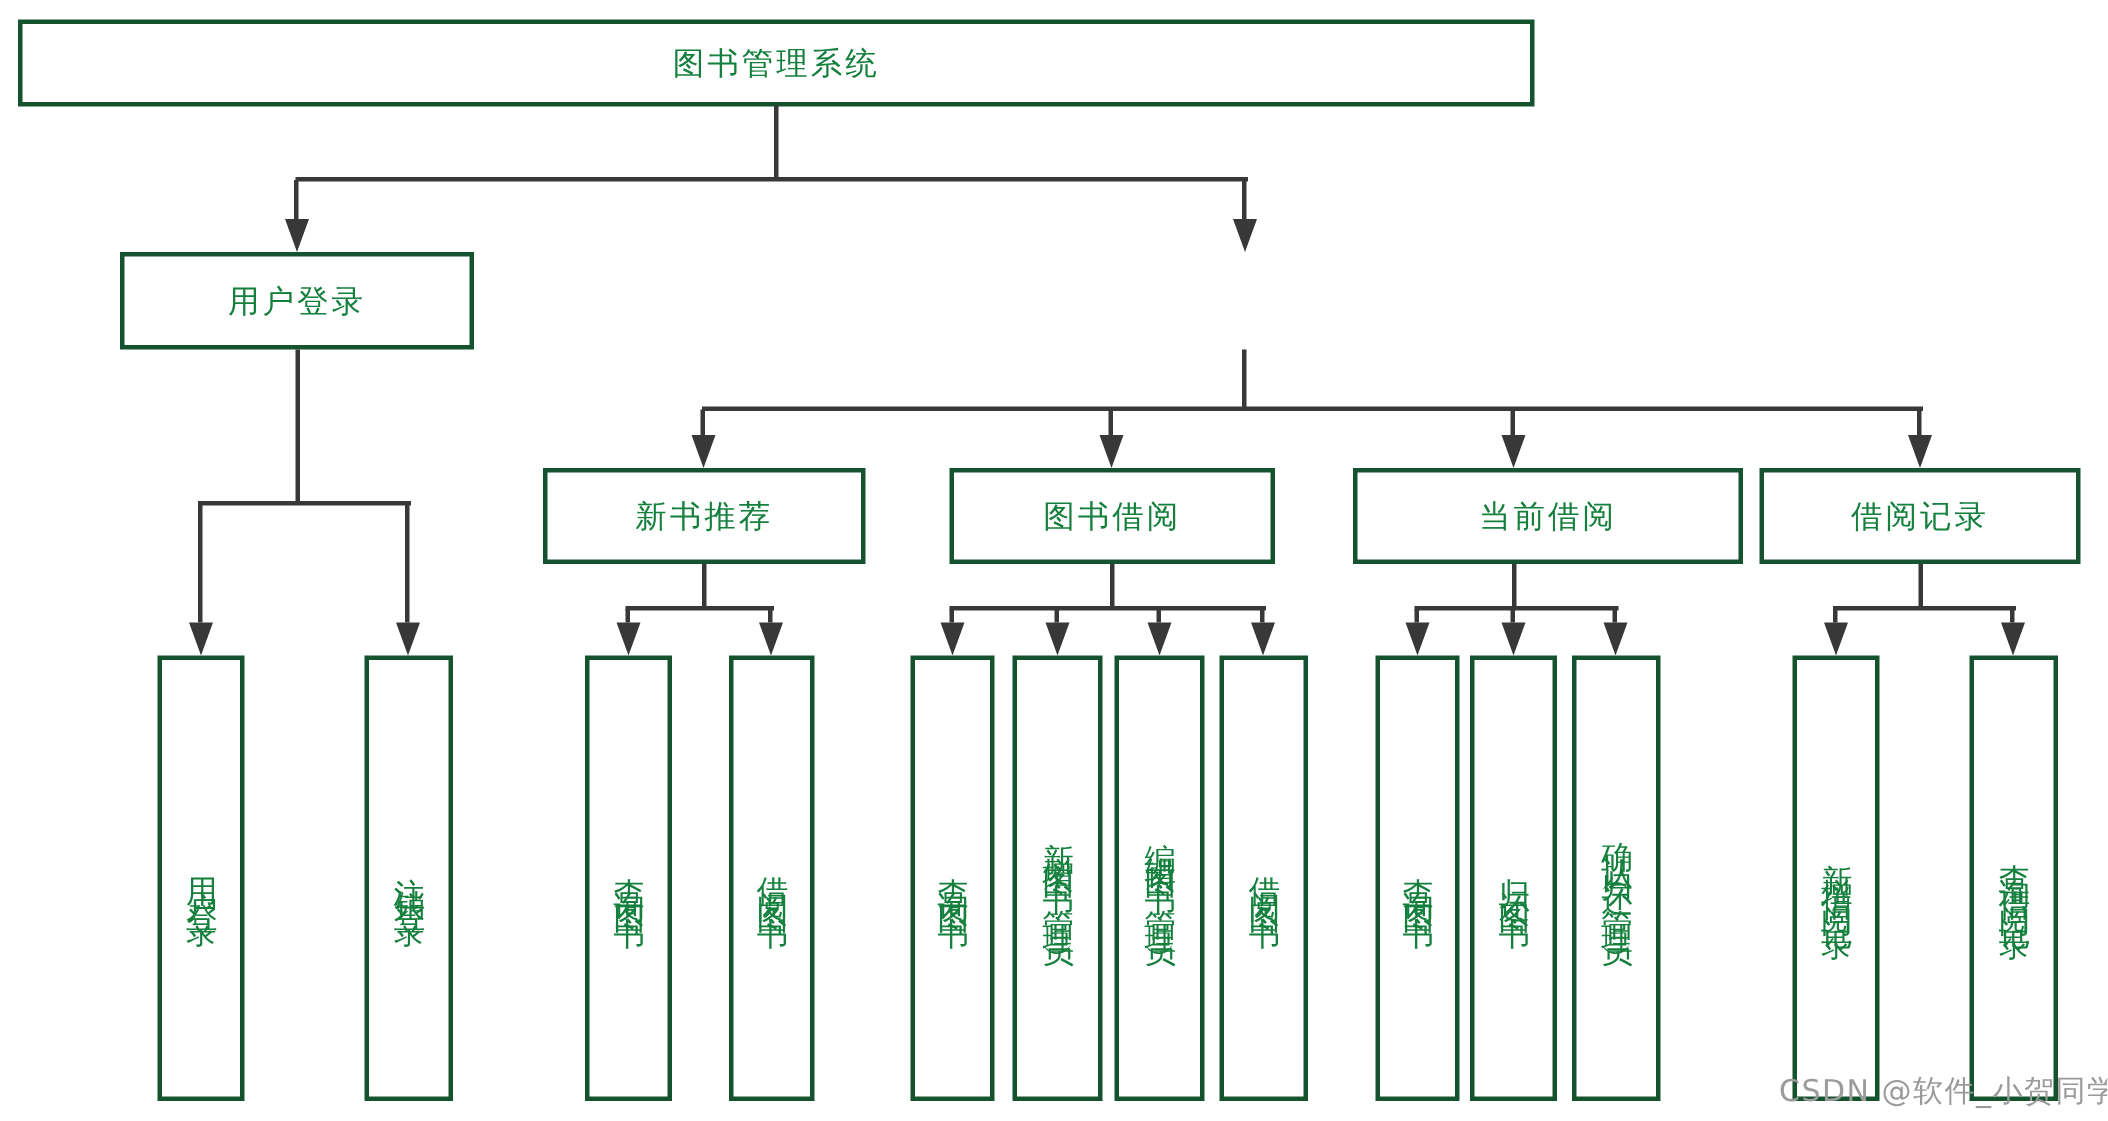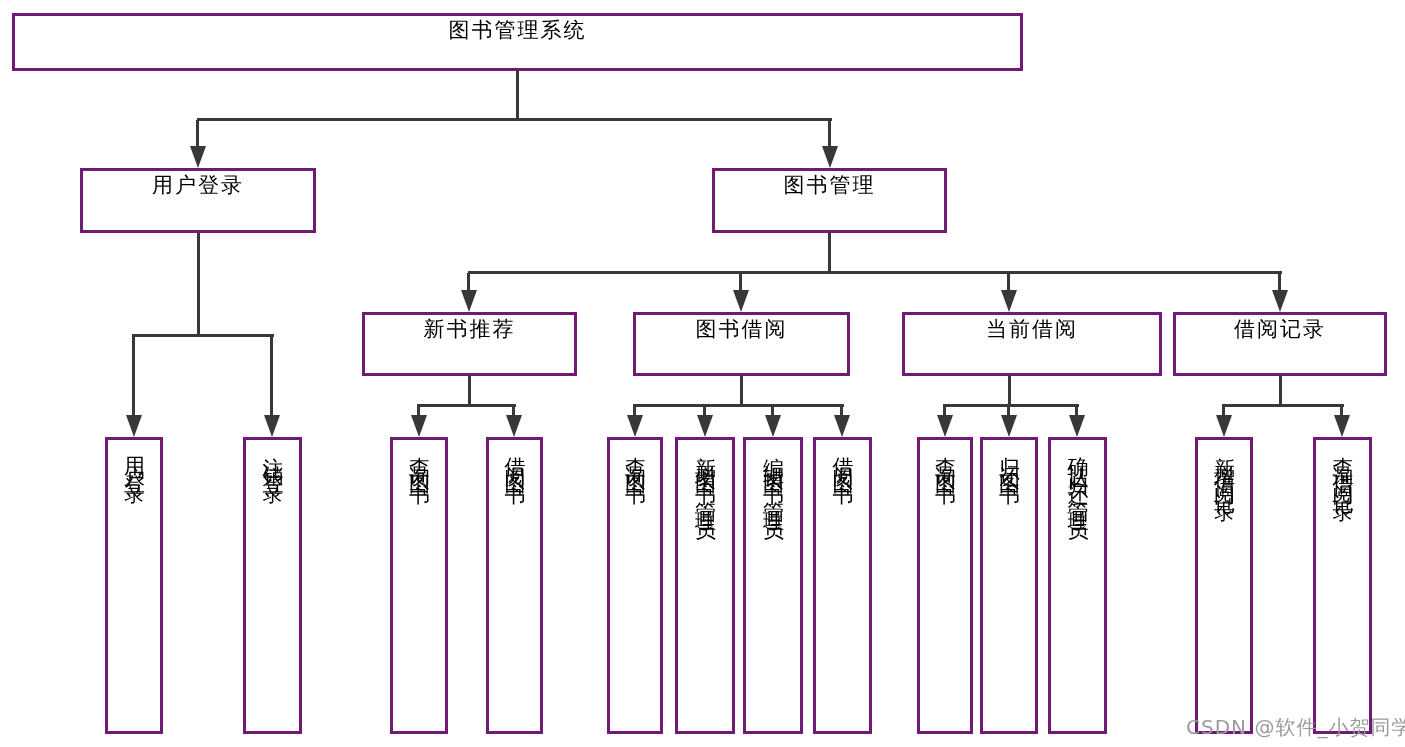--- a/index.html
+++ b/index.html
@@ -7,26 +7,26 @@
   body { font-family: "DejaVu Sans", "Liberation Sans", sans-serif; }
   .canvas {
     position: relative;
     width: 1405px;
     height: 747px;
     background: #ffffff;
     overflow: hidden;
   }
   .box {
     position: absolute;
-    border: 3px solid #701a75;
+    border: 3px solid #14532d;
     background: #ffffff;
     display: flex;
-    align-items: flex-start;
+    align-items: center;
     justify-content: center;
-    color: #000000;
+    color: #15803d;
   }
   .box.hbox span {
     font-size: 21px;
     letter-spacing: 2px;
     white-space: nowrap;
   }
   .box.vbox { top: 437px; height: 297px; }
   .box.vbox span {
     writing-mode: vertical-rl;
     text-orientation: mixed;
@@ -65,23 +65,20 @@
 
   <div class="vline" style="left:516px;top:70px;height:50px"></div>
   <div class="hline" style="left:197px;top:118px;width:635px"></div>
   <div class="vline" style="left:196px;top:120px;height:26px"></div>
   <div class="tri" style="left:190px;top:146px"></div>
   <div class="vline" style="left:828px;top:120px;height:26px"></div>
   <div class="tri" style="left:822px;top:146px"></div>
 
   <div class="box hbox" style="left:80px;top:168px;width:236px;height:65px">
     <span>用户登录</span>
-  </div>
-  <div class="box hbox" style="left:712px;top:168px;width:235px;height:65px">
-    <span>图书管理</span>
   </div>
 
   <div class="vline" style="left:197px;top:233px;height:103px"></div>
   <div class="hline" style="left:132px;top:334px;width:142px"></div>
   <div class="vline" style="left:132px;top:336px;height:79px"></div>
   <div class="tri" style="left:126px;top:415px"></div>
   <div class="vline" style="left:270px;top:336px;height:79px"></div>
   <div class="tri" style="left:264px;top:415px"></div>
 
   <div class="vline" style="left:828px;top:233px;height:41px"></div>

